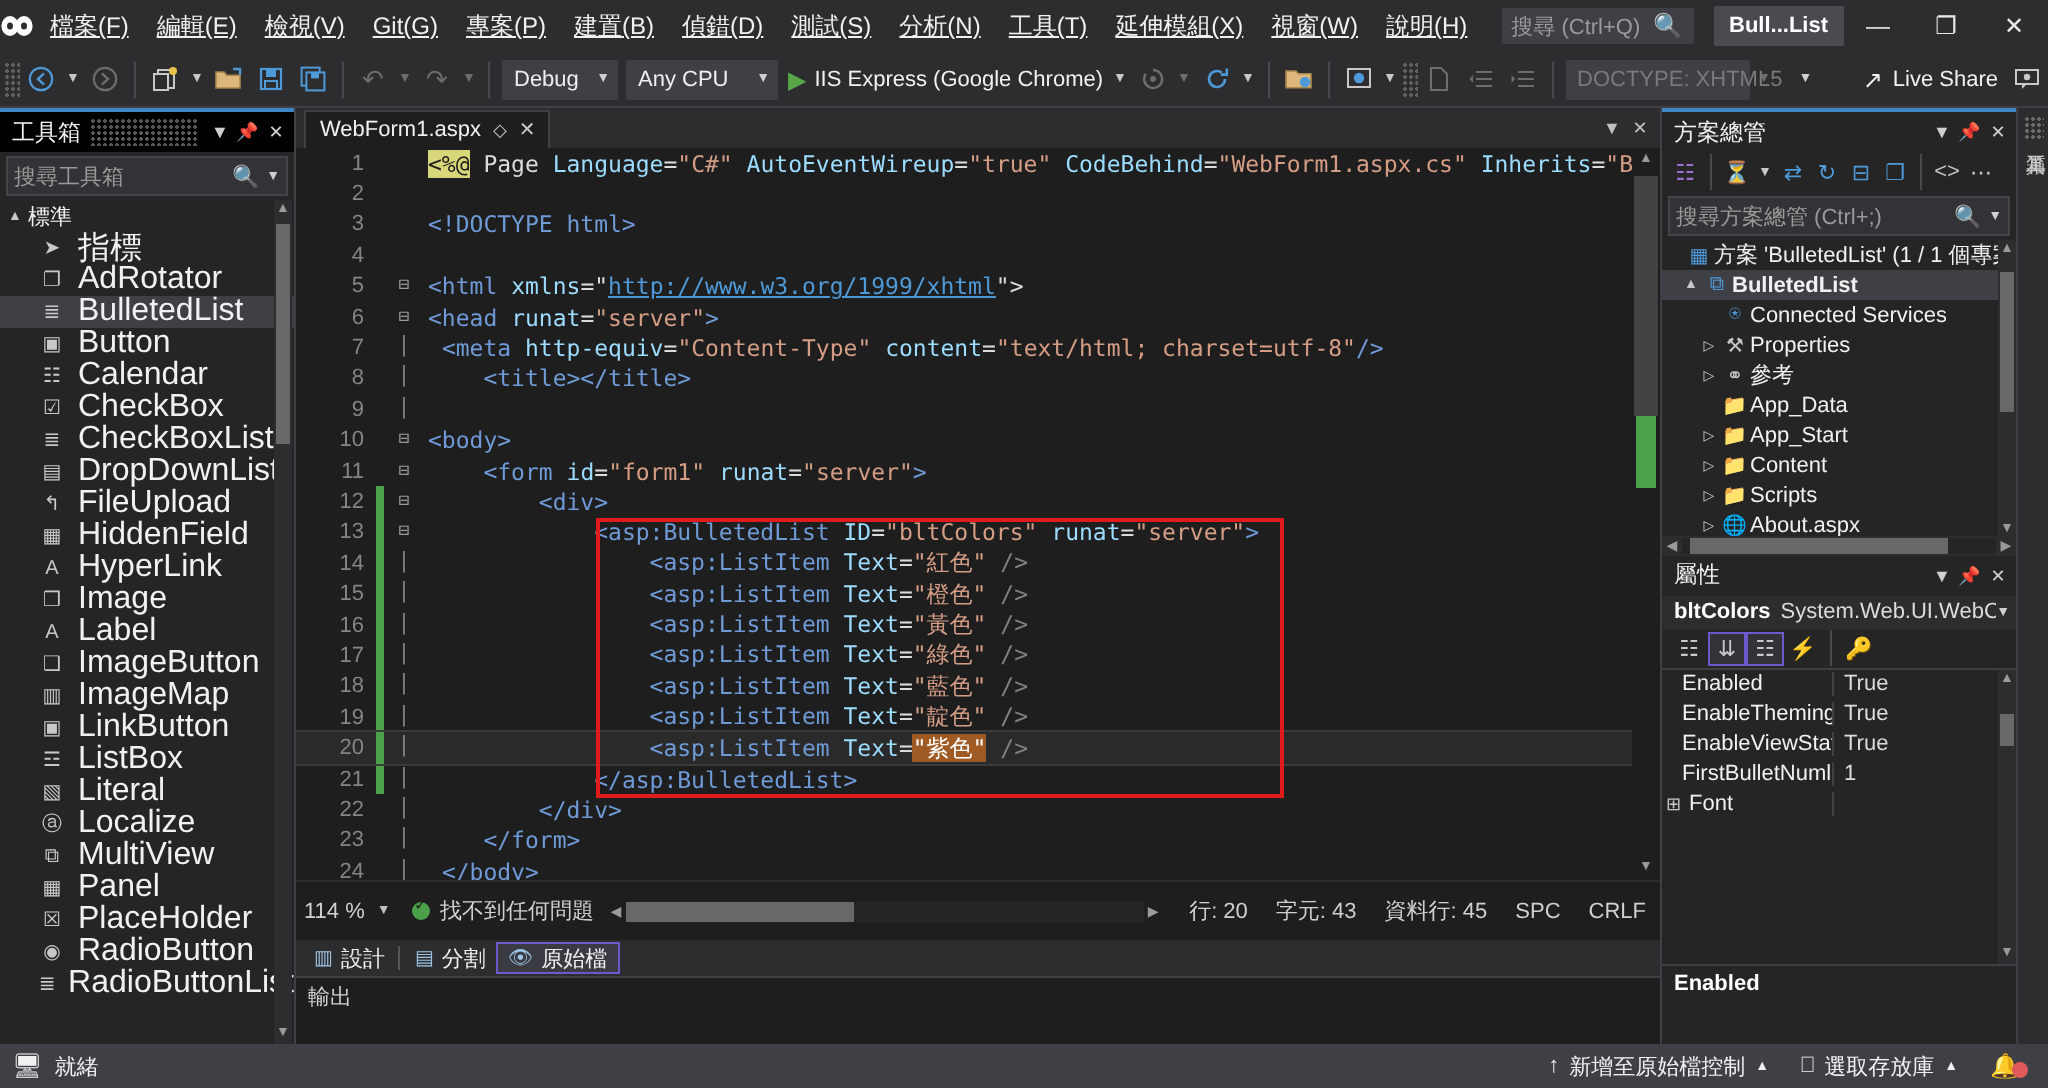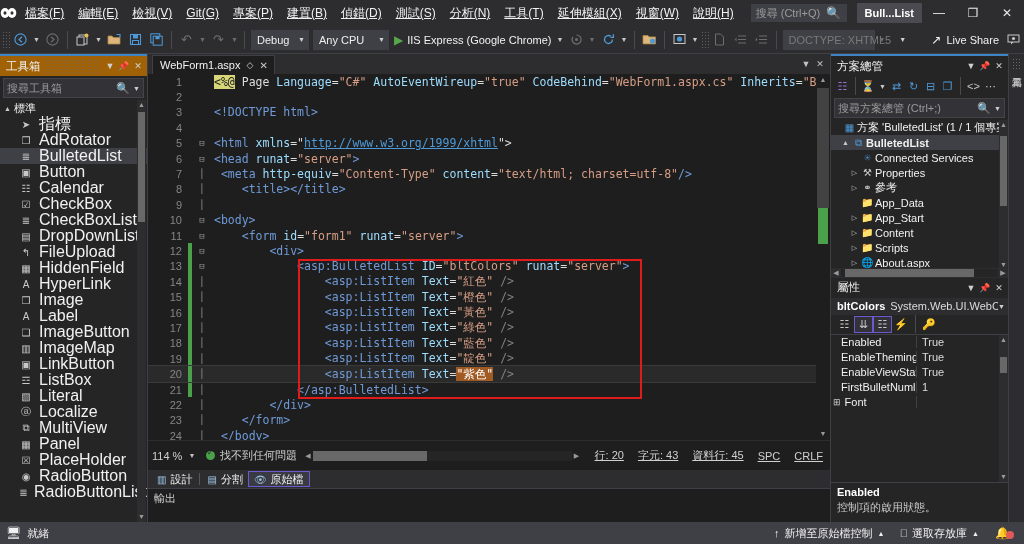--- a/index.html
+++ b/index.html
@@ -52,21 +52,21 @@
   .run-btn { display:flex; align-items:center; height:22px; padding:0 3px; color:#f1f1f1; font-size:11px; white-space:nowrap; }
   .run-btn .play { color:#57a64a; font-size:12px; margin-right:4px; }
   .liveshare { margin-left:auto; display:flex; align-items:center; color:#f1f1f1; font-size:11px; padding-right:4px; }
   .liveshare .ls-ico { margin-right:5px; font-size:12px; }
 
   
   .bodyrow { flex:1; display:flex; min-height:0; }
 
   
   .toolbox { width:148px; background:#252526; display:flex; flex-direction:column; border-right:1px solid #3f3f46; }
-  .pane-head { height:20px; display:flex; align-items:center; padding:0 2px 0 6px; background:#a16207; position:relative; }
+  .pane-head { height:20px; display:flex; align-items:center; padding:0 2px 0 6px; background:#000000; position:relative; }
   .pane-head .pt { font-size:11.5px; color:#f1f1f1; white-space:nowrap; }
   .pane-head .dots { flex:1; height:14px; margin:0 4px;
     background-image:radial-gradient(#6a6a6a 40%, transparent 41%);
     background-size:3px 3px; opacity:.8; }
   .ph-btn { width:14px; height:16px; display:flex; align-items:center; justify-content:center; color:#d0d0d0; font-size:9px; }
   .toolbox-accent { height:2px; background:#3f84c5; }
   .search-row { height:20px; margin:2px 3px; background:#333337; border:1px solid #434349; display:flex; align-items:center; padding:0 3px; }
   .search-row .ph { flex:1; color:#9a9a9a; font-size:11px; }
   .search-row .mag { color:#cfcfcf; font-size:11px; }
   .search-row .cc { color:#cfcfcf; font-size:7px; margin-left:3px; }
@@ -120,21 +120,21 @@
 
   .ed-status { height:30px; background:#1e1e1e; display:flex; align-items:center; font-size:11px; color:#d0d0d0; border-top:1px solid #2d2d30; }
   .zoombox { width:48px; display:flex; align-items:center; padding-left:4px; }
   .zoombox .zc { color:#c0c0c0; font-size:7px; margin-left:6px; }
   .okdot { width:9px; height:9px; border-radius:50%; background:#4aa14a; margin:0 5px 0 10px; position:relative; }
   .okdot:after { content:"✓"; position:absolute; left:1px; top:-3px; font-size:8px; color:#1e1e1e; }
   .hscroll { flex:1; height:12px; margin:0 6px; display:flex; align-items:center; }
   .hscroll .ha { color:#9a9a9a; font-size:7px; width:10px; text-align:center; }
   .hscroll .track { flex:1; height:10px; background:#252526; position:relative; }
   .hscroll .track .th { position:absolute; left:0; top:0; height:10px; width:44%; background:#686868; }
-  .st-cell { padding:0 7px; white-space:nowrap; color:#d0d0d0;text-decoration:underline; }
+  .st-cell { padding:0 7px; white-space:nowrap; color:#d0d0d0; }
   .st-cell.box { }
 
   .designbar { height:18px; background:#2d2d30; display:flex; align-items:center; padding-left:4px; font-size:11px; }
   .db-item { display:flex; align-items:center; padding:0 5px; height:16px; color:#f1f1f1; }
   .db-item .di { margin-right:4px; color:#9cc4e4; font-size:10px; }
   .db-item.active { border:1px solid #6a5acd; background:#3a3a42; }
   .db-sep { width:1px; height:12px; background:#555; margin:0 2px; }
 
   .output-pane { height:34px; background:#1e1e1e; border-top:1px solid #3f3f46; }
   .output-pane .oh { height:18px; display:flex; align-items:center; padding-left:6px; font-size:11px; color:#d0d0d0; }
@@ -734,21 +734,20 @@
             </div>
           </div>
         <div class="pg-scroll">
           <div class="up">▲</div>
           <div class="thumb"></div>
           <div class="dn" style="position:absolute;bottom:0;width:9px">▼</div>
         </div>
       </div>
       <div class="prop-desc">
         <div class="pd-t">Enabled</div>
-        <div class="pd-d">控制項的啟用狀態。</div>
       </div>
     </div>
 
     <div class="vtab">
       <div style="display:flex;flex-direction:column;align-items:center;">
         <div class="vt-dots"></div>
         <div class="vt-in">工具箱</div>
       </div>
     </div>
   </div>

